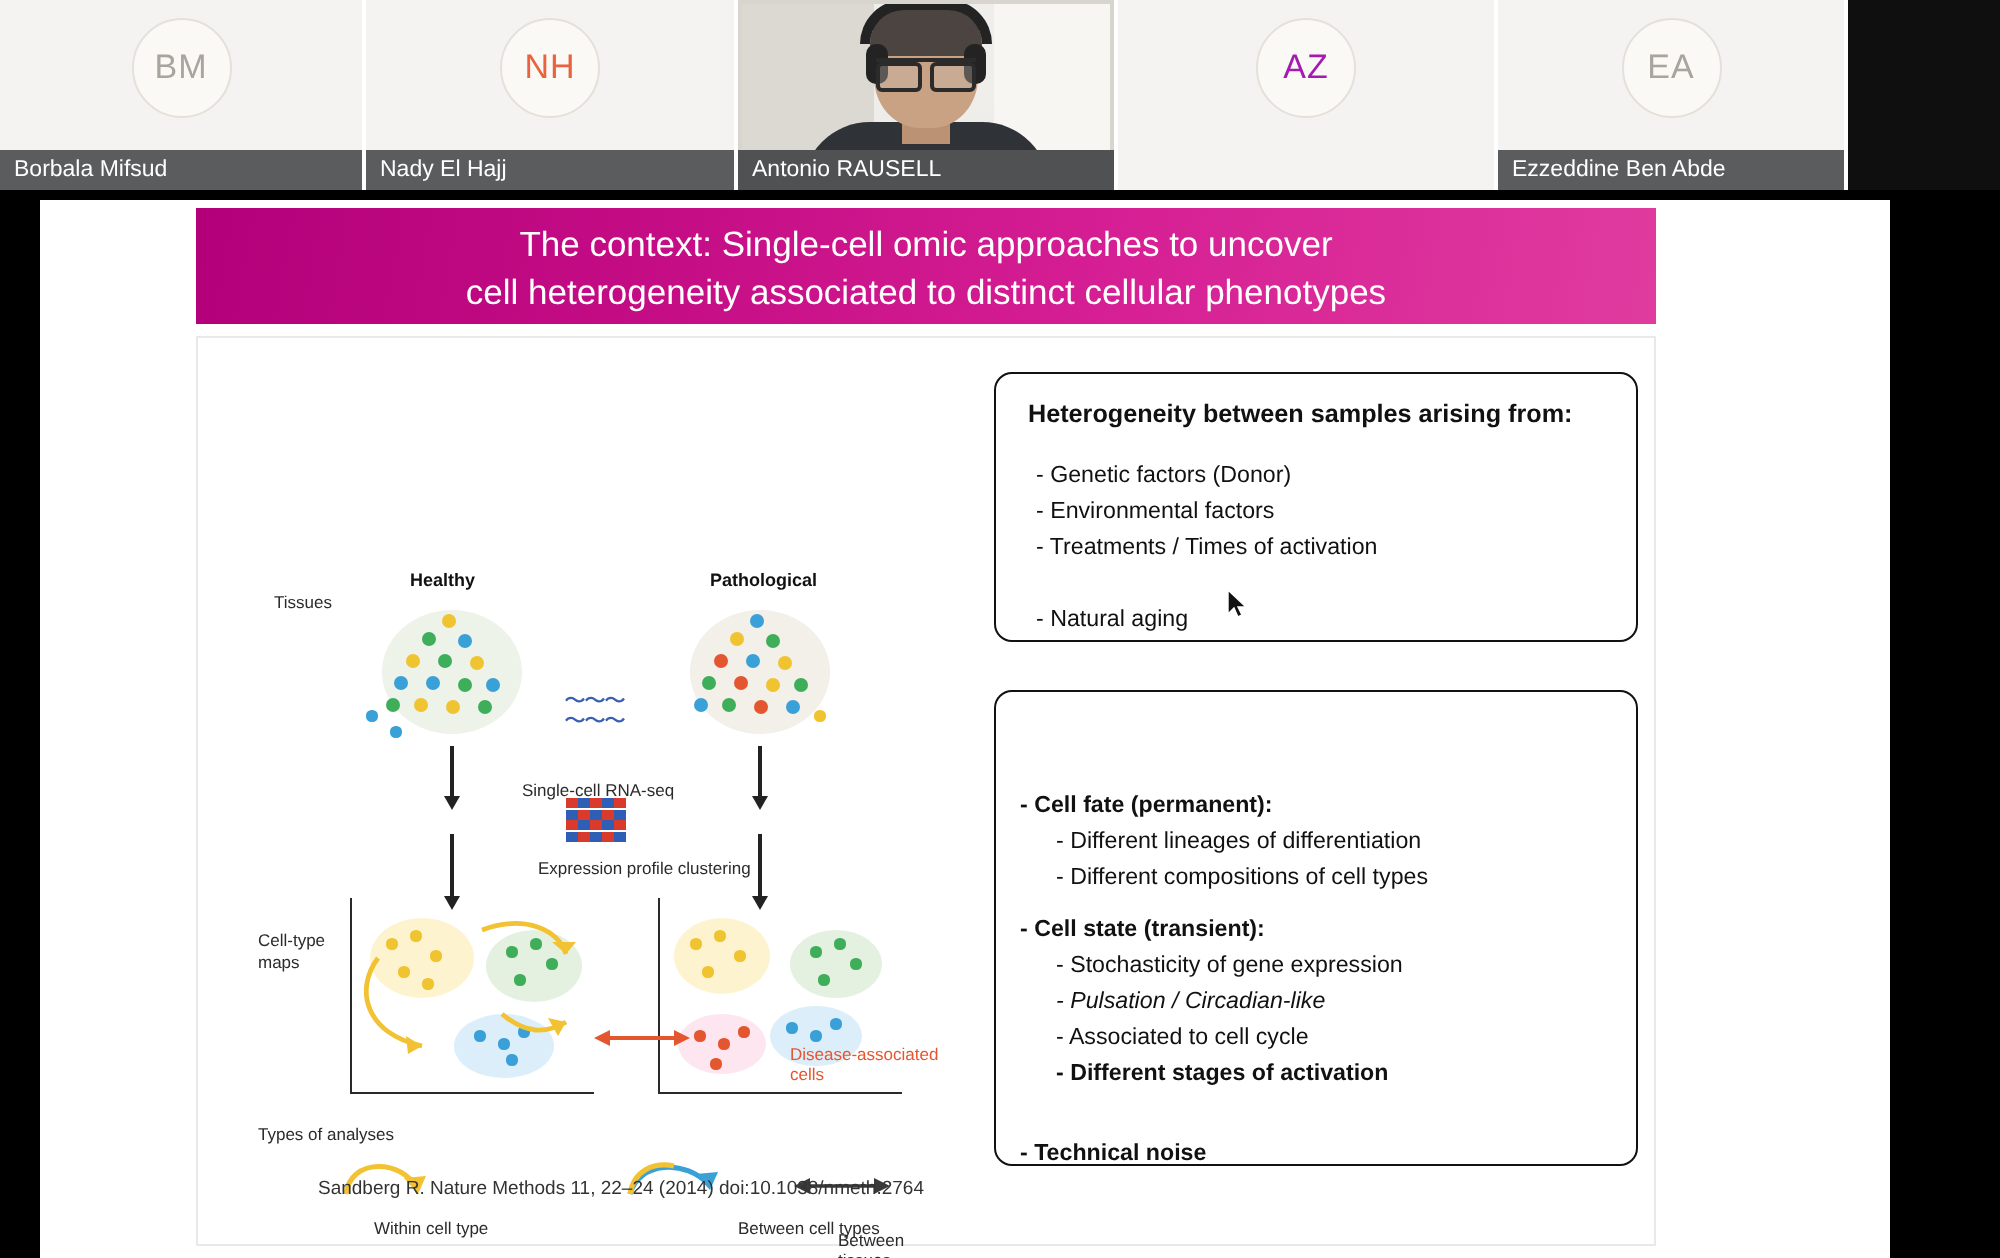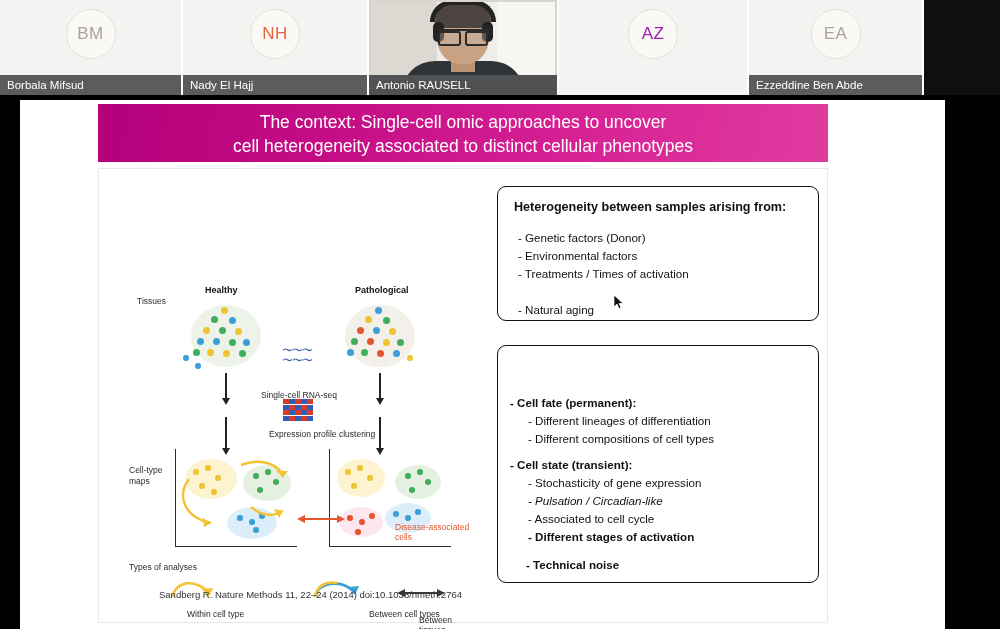--- a/index.html
+++ b/index.html
@@ -537,21 +537,21 @@
             <div class="box-line b" style="position:absolute; left:12px; top:48px;">- Cell fate (permanent):</div>
             <div class="box-line" style="position:absolute; left:30px; top:66px;">- Different lineages of differentiation</div>
             <div class="box-line" style="position:absolute; left:30px; top:84px;">- Different compositions of cell types</div>
 
             <div class="box-line b" style="position:absolute; left:12px; top:110px;">- Cell state (transient):</div>
             <div class="box-line" style="position:absolute; left:30px; top:128px;">- Stochasticity of gene expression</div>
             <div class="box-line" style="position:absolute; left:30px; top:146px;font-style:italic;">- Pulsation / Circadian-like</div>
             <div class="box-line" style="position:absolute; left:30px; top:164px;">- Associated to cell cycle</div>
             <div class="box-line b" style="position:absolute; left:30px; top:182px;">- Different stages of activation</div>
 
-            <div class="box-line b" style="position:absolute; left:12px; top:210px;margin-left:16px;">- Technical noise</div>
+            <div class="box-line b" style="position:absolute; left:12px; top:222px;">- Technical noise</div>
           </div>
 
         </div>
       </div>
     </div>
 
     <svg class="cursor" viewBox="0 0 10 14">
       <polygon points="0,0 0,12 3,9 5,13.5 7,12.5 5,8.5 9,8.5" fill="#111" stroke="#fff" stroke-width="0.7"></polygon>
     </svg>
   </div>

